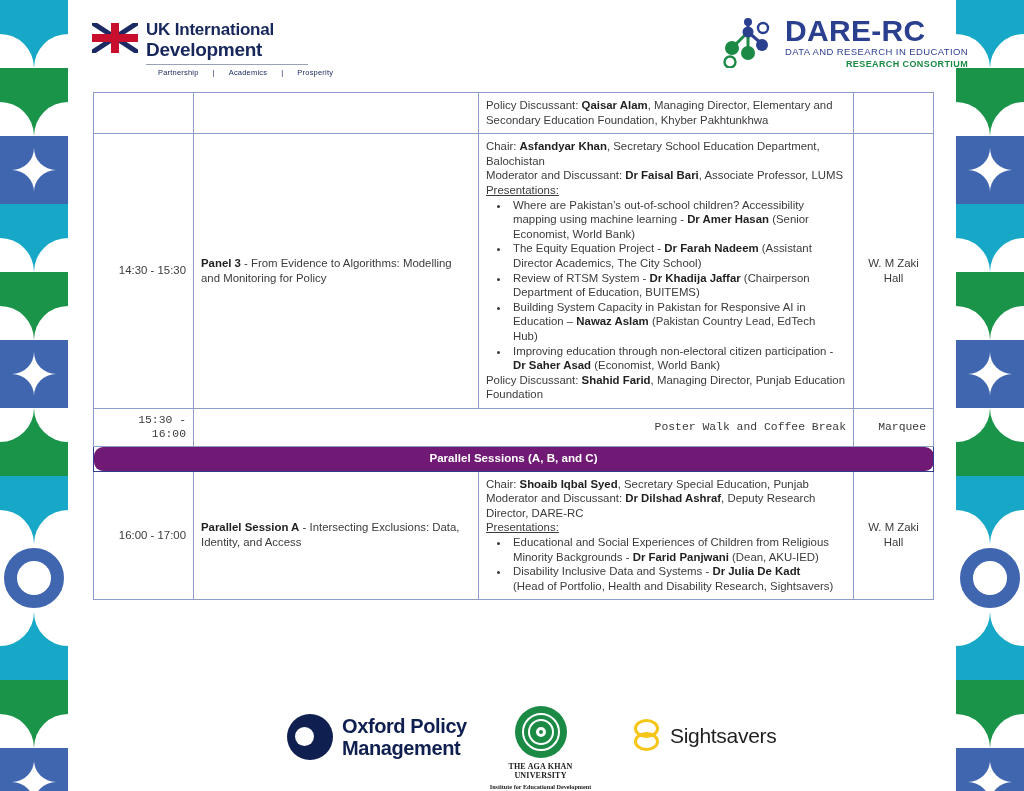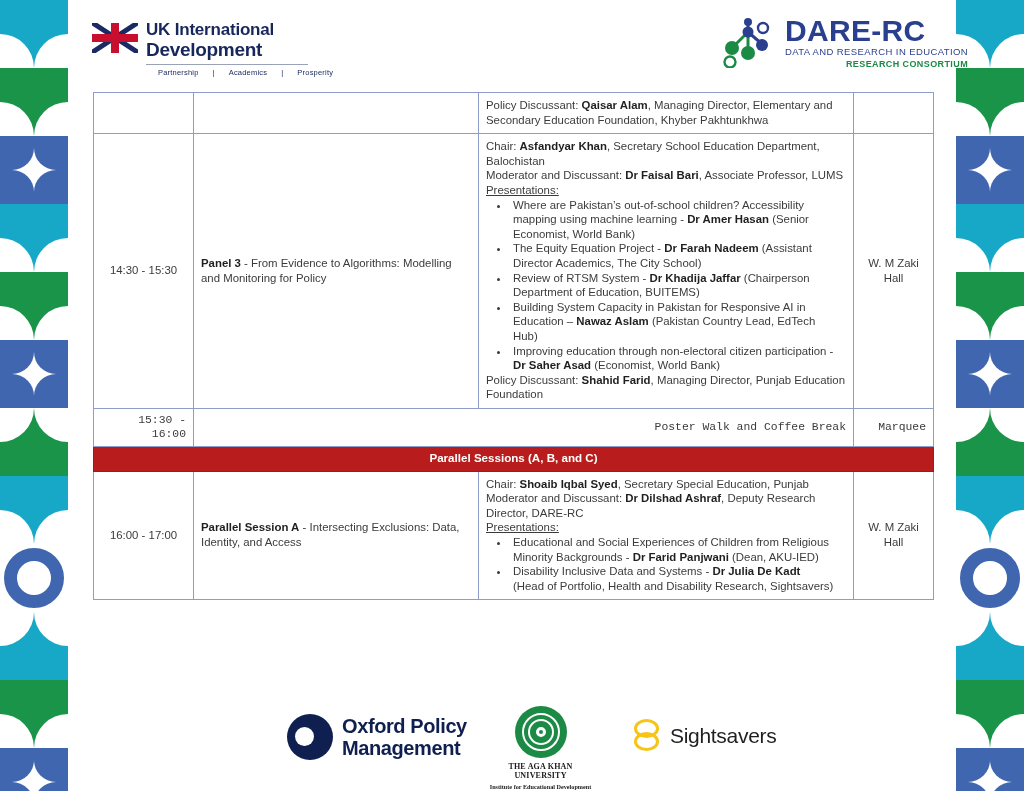--- a/index.html
+++ b/index.html
@@ -127,34 +127,35 @@
     padding: 5px 7px 6px 7px;
     font-size: 11.4px;
     line-height: 14.6px;
     color: #3b3b3b;
   }
   .col-time    { width: 100px; }
   .col-title   { width: 285px; }
   .col-detail  { width: 375px; }
   .col-venue   { width: 80px;  }
 
-  td.c-time  { text-align: center; vertical-align: middle; font-size: 11.4px; }
+  td.c-time  { text-align: right; vertical-align: middle; font-size: 11.4px; }
   td.c-title { vertical-align: middle; }
   td.c-venue { text-align: center; vertical-align: middle; }
 
   .row-break td { text-align: right; vertical-align: middle; padding: 4px 7px; font-family: Liberation Mono, monospace; }
 
   .band td {
-    background: #b91c1c;
+    background: #701a75;
     color: #ffffff;
     text-align: center;
     font-weight: bold;
     font-size: 11.6px;
     padding: 4px 0 5px 0;
     border-color: #2e3d8d;
+    border-radius: 9px;
   }
 
   b, strong { color: #1f1f1f; font-weight: bold; }
   .u { text-decoration: underline; }
 
   ul.plist { margin: 0 12px 0 13px; padding: 0 0 0 11px; }
   ul.plist li { margin: 0; padding: 0 0 0 3px; list-style: disc; }
   ul.plist li::marker { font-size: 11px; }
 
   

